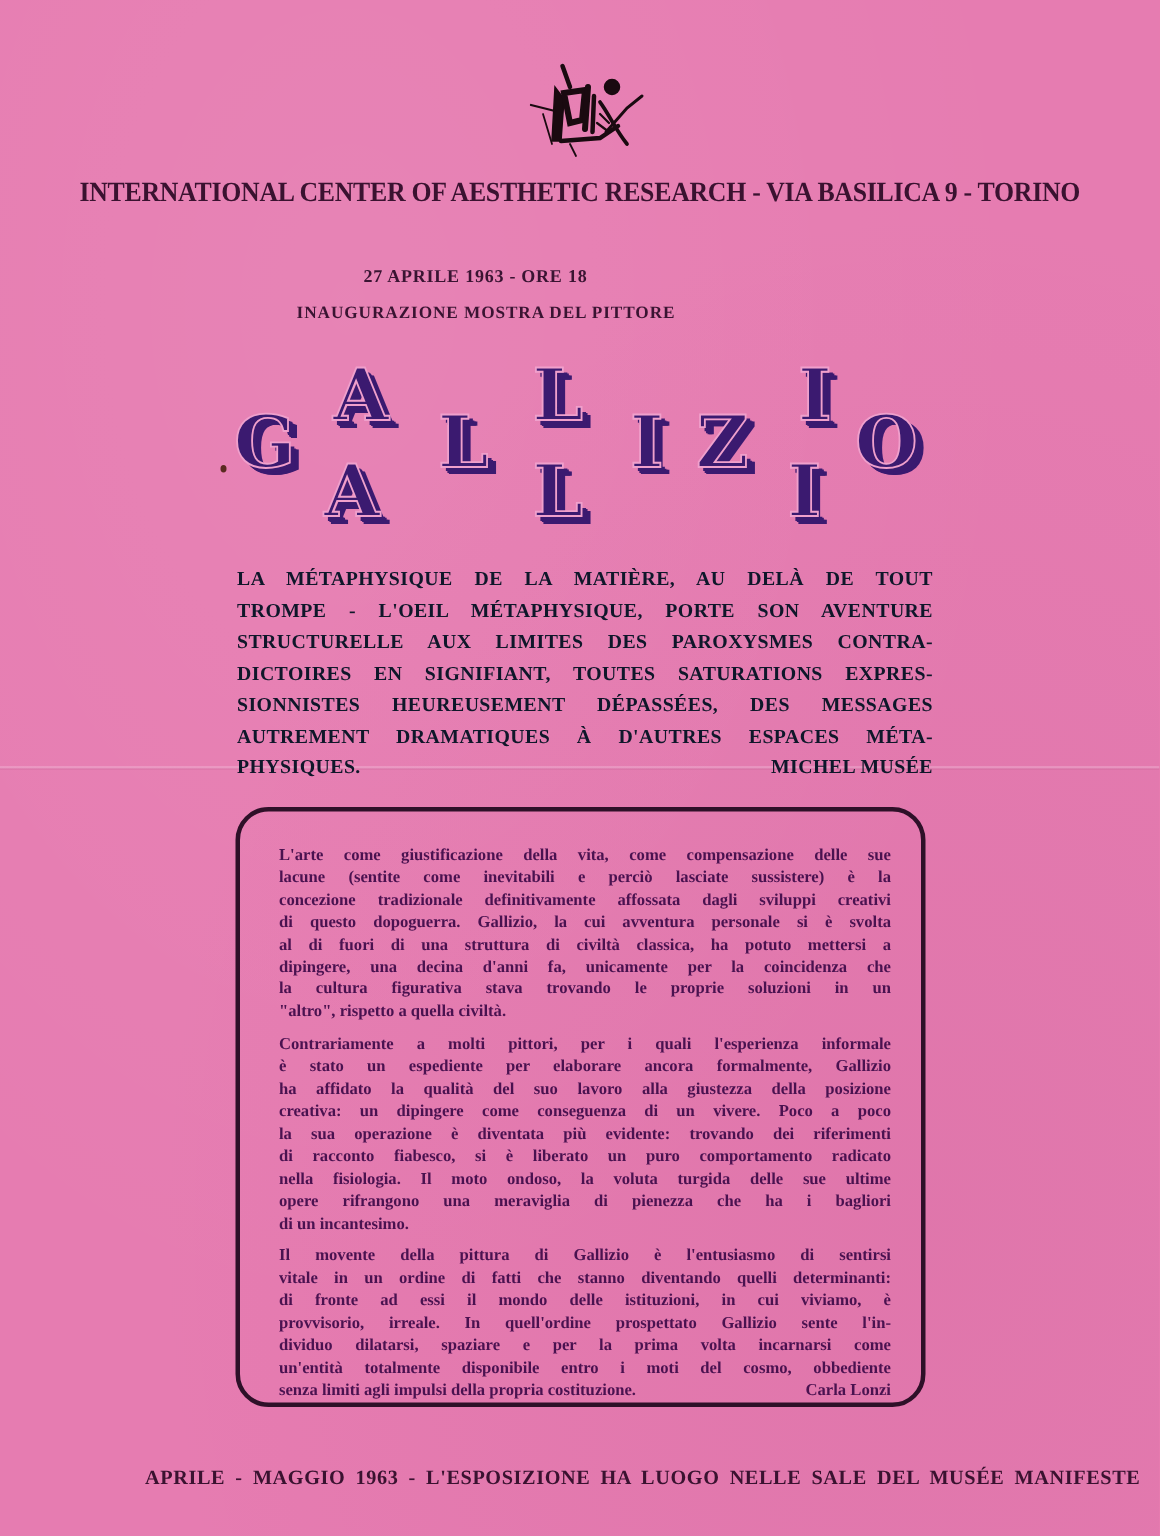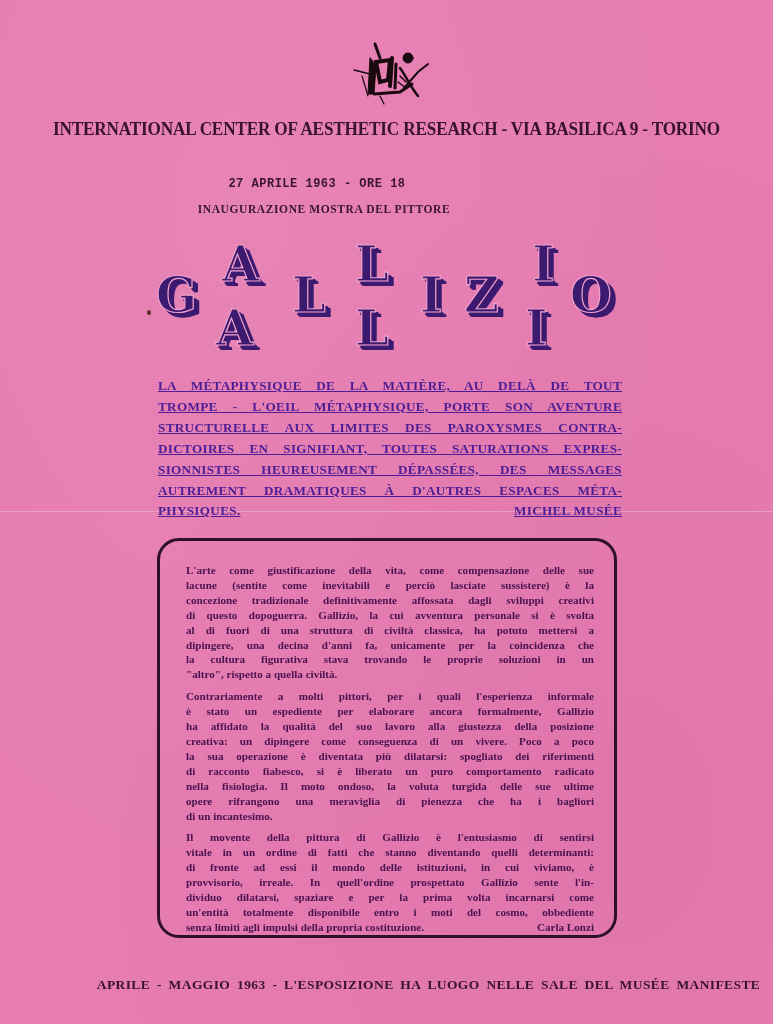--- a/index.html
+++ b/index.html
@@ -25,40 +25,39 @@
     position: absolute; left: 340px; top: 36px; width: 92px; height: 70px;
   }
   .header {
     position: absolute; left: 0; width: 773px; top: 119px;
     text-align: center; font-weight: bold; font-size: 18.5px;
     letter-spacing: -0.2px; color: #3a1230;
     transform: scaleX(0.93); transform-origin: center;
   }
   .date {
     position: absolute; left: 0; width: 634px; top: 177px;
-    text-align: center; font-weight: bold; font-size: 12px; letter-spacing: 0.5px; font-family: Liberation Mono, monospace;
+    text-align: center; font-weight: bold; font-size: 12px; letter-spacing: 0.5px;
   }
   .inaug {
     position: absolute; left: 0; width: 648px; top: 203px;
     text-align: center; font-weight: bold; font-size: 11.5px; letter-spacing: 0.6px;
   }
   .gl {
     position: absolute;
     font-family: "DejaVu Serif", serif;
     font-weight: bold; font-size: 48px; line-height: 1;
     color: #3b1a70;
     -webkit-text-stroke: 1.2px #f0a0cc;
     text-shadow: 3px 3px 0 #3b1a70, 4px 4px 0 #3b1a70, 5px 5px 0 #3b1a70, 6px 5px 0 #3b1a70;
   }
   .tapie {
     position: absolute; left: 158px; top: 376px; width: 464px;
     font-weight: bold; font-size: 13.2px; line-height: 20.9px;
     text-align: justify; letter-spacing: 0.3px;
-    color: #4c1d95;
-    text-decoration: underline;
+    color: #0f172a;
   }
   .tapie .line { display: block; text-align: justify; text-align-last: justify; white-space: nowrap; }
   .tapie .last { display: flex; justify-content: space-between; }
   .box {
     position: absolute; left: 157px; top: 538px; width: 460px; height: 400px;
     border: 3px solid #2e1028; border-radius: 22px; box-sizing: border-box;
   }
   .lonzi {
     position: absolute; left: 186px; top: 563px; width: 408px;
     font-weight: bold; font-size: 11.1px; line-height: 14.9px; color: #4a1250;
@@ -142,21 +141,21 @@
     <span class="line">al di fuori di una struttura di civiltà classica, ha potuto mettersi a</span>
     <span class="line">dipingere, una decina d'anni fa, unicamente per la coincidenza che</span>
     <span class="line">la cultura figurativa stava trovando le proprie soluzioni in un</span>
     <span>"altro", rispetto a quella civiltà.</span>
   </p>
   <p>
     <span class="line">Contrariamente a molti pittori, per i quali l'esperienza informale</span>
     <span class="line">è stato un espediente per elaborare ancora formalmente, Gallizio</span>
     <span class="line">ha affidato la qualità del suo lavoro alla giustezza della posizione</span>
     <span class="line">creativa: un dipingere come conseguenza di un vivere. Poco a poco</span>
-    <span class="line">la sua operazione è diventata più dilatarsi: spogliato dei riferimenti</span>
+    <span class="line">la sua operazione è diventata più evidente: trovando dei riferimenti</span>
     <span class="line">di racconto fiabesco, si è liberato un puro comportamento radicato</span>
     <span class="line">nella fisiologia. Il moto ondoso, la voluta turgida delle sue ultime</span>
     <span class="line">opere rifrangono una meraviglia di pienezza che ha i bagliori</span>
     <span>di un incantesimo.</span>
   </p>
   <p>
     <span class="line">Il movente della pittura di Gallizio è l'entusiasmo di sentirsi</span>
     <span class="line">vitale in un ordine di fatti che stanno diventando quelli determinanti:</span>
     <span class="line">di fronte ad essi il mondo delle istituzioni, in cui viviamo, è</span>
     <span class="line">provvisorio, irreale. In quell'ordine prospettato Gallizio sente l'in-</span>

